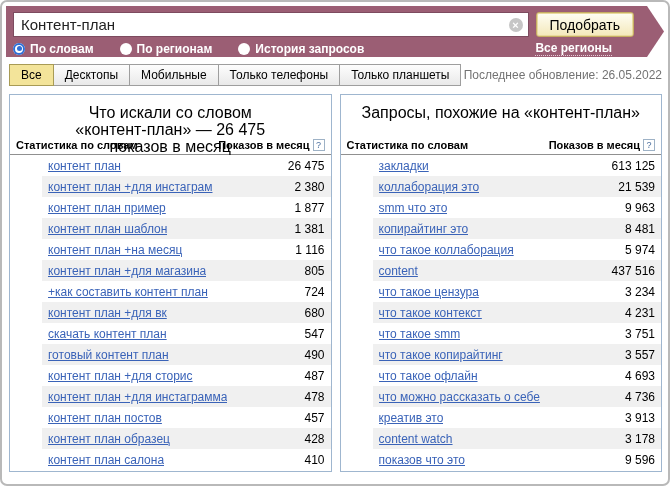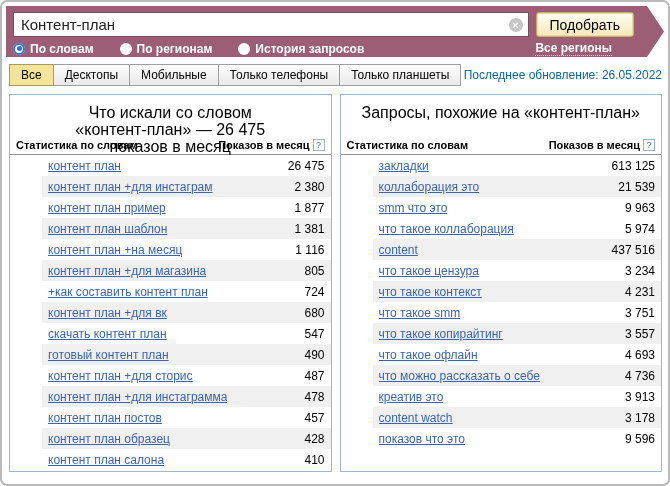--- a/index.html
+++ b/index.html
@@ -75,21 +75,21 @@
   
   .tabs-row { display: flex; align-items: center; margin: 7px 2px 0 3px; }
   .tab {
     border: 1px solid #9e9e9e; margin-left: -1px;
     padding: 3px 11px; font-size: 12px; color: #000;
     background: linear-gradient(180deg, #fdfdfd, #e9e9e9);
     cursor: pointer; white-space: nowrap;
   }
   .tab:first-child { margin-left: 0; }
   .tab.active { background: #f3e49a; border-color: #a89b55; position: relative; z-index: 1; }
-  .last-update { margin-left: auto; font-size: 12px; color: #0369a1; white-space: nowrap; }
+  .last-update { margin-left: auto; font-size: 12px; color: #737373; white-space: nowrap; }
   
   .panels { display: flex; gap: 8px; margin: 8px 2px 0 3px; }
   .panel {
     flex: 1; border: 1px solid #9fb6cf; background: #fff;
     height: 378px; overflow: hidden;
   }
   .panel-title {
     height: 44px; padding-top: 9px;
     text-align: center; font-size: 16px; color: #000;
   }
@@ -251,20 +251,24 @@
             <span class="kcount">613 125</span>
           </div>
           <div class="krow alt">
             <a class="klink" href="#">коллаборация это</a>
             <span class="kcount">21 539</span>
           </div>
           <div class="krow">
             <a class="klink" href="#">smm что это</a>
             <span class="kcount">9 963</span>
           </div>
+          <div class="krow alt">
+            <a class="klink" href="#">копирайтинг это</a>
+            <span class="kcount">8 481</span>
+          </div>
           <div class="krow">
             <a class="klink" href="#">что такое коллаборация</a>
             <span class="kcount">5 974</span>
           </div>
           <div class="krow alt">
             <a class="klink" href="#">content</a>
             <span class="kcount">437 516</span>
           </div>
           <div class="krow">
             <a class="klink" href="#">что такое цензура</a>

